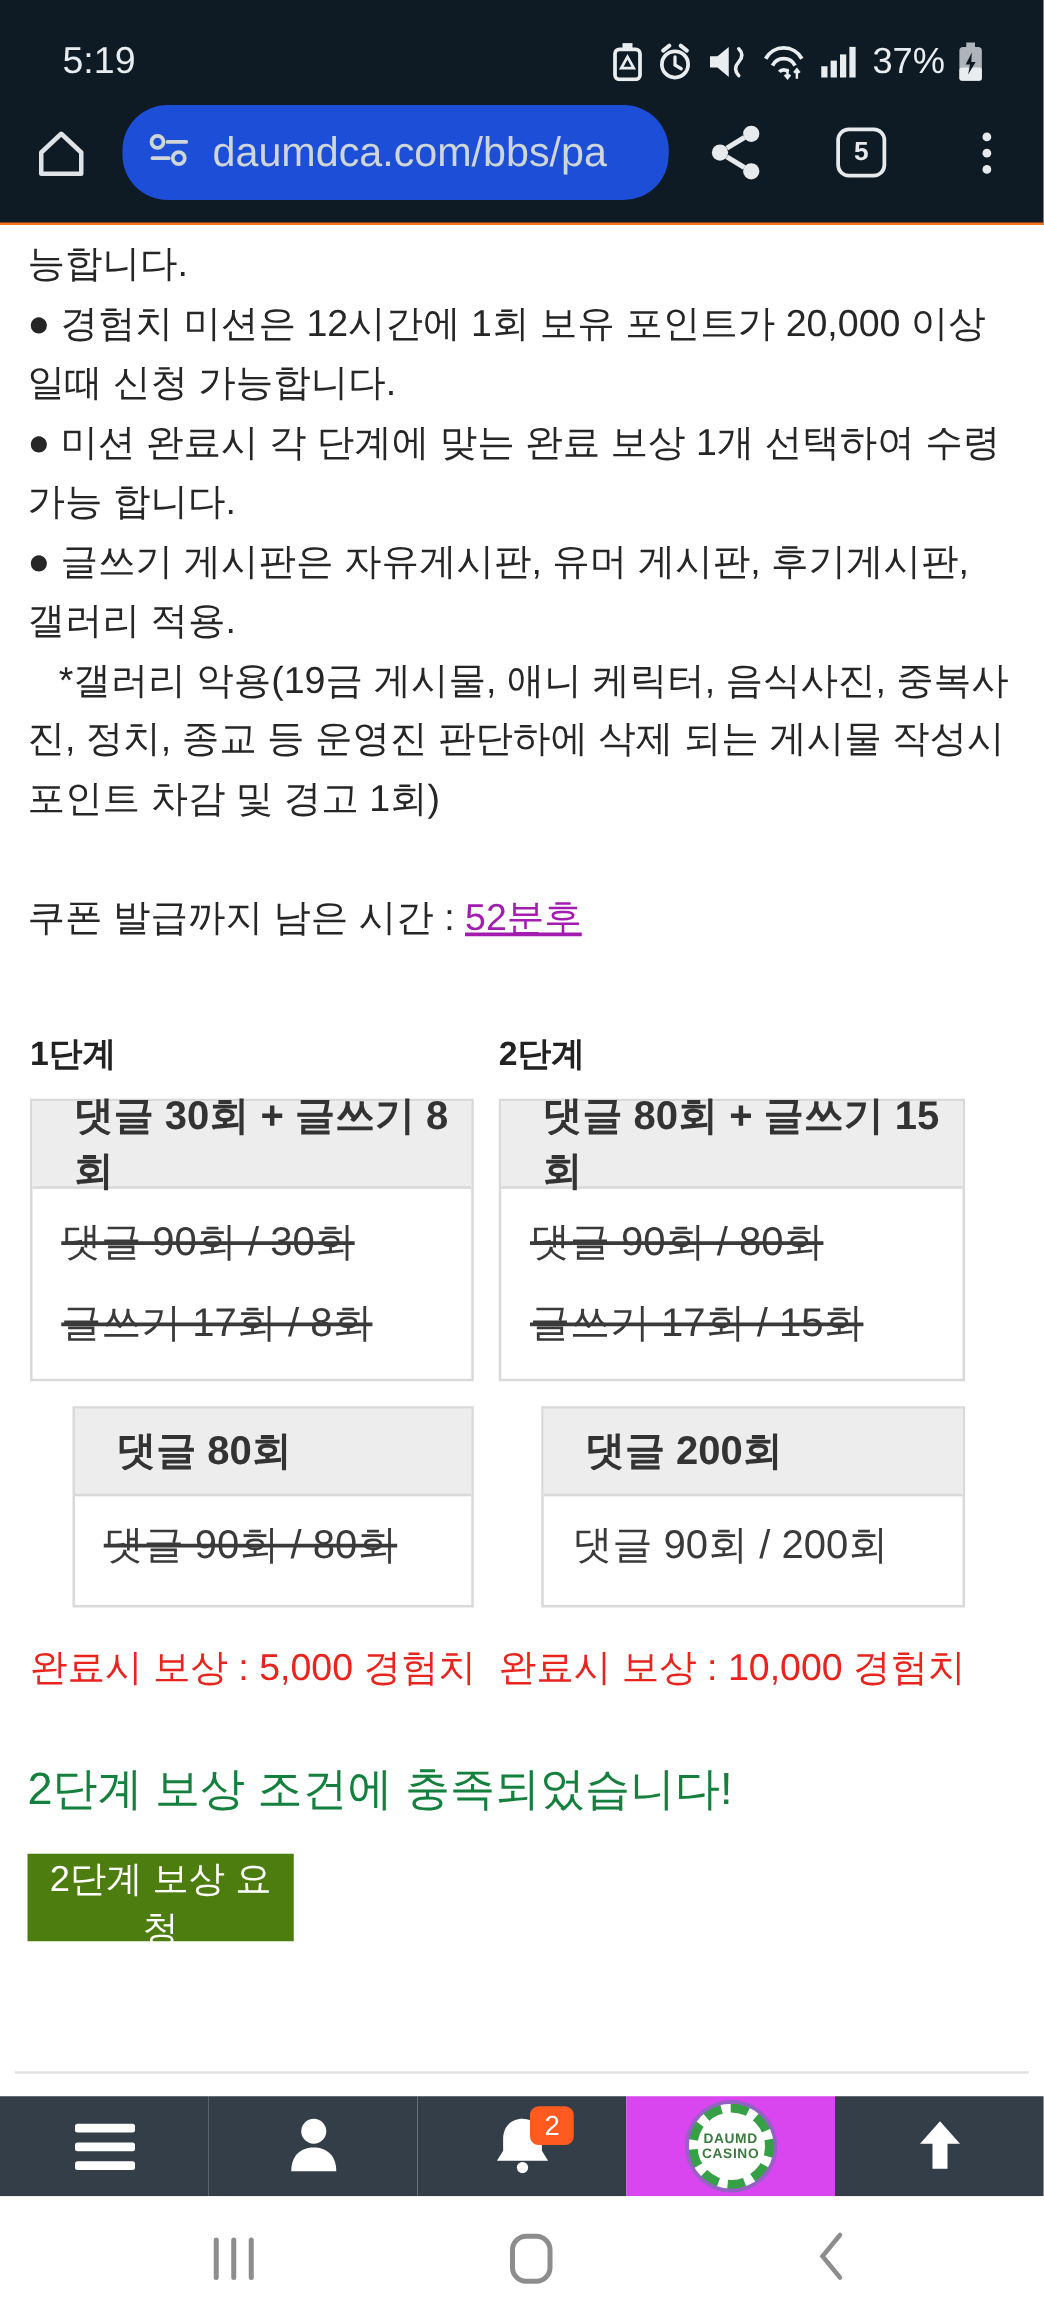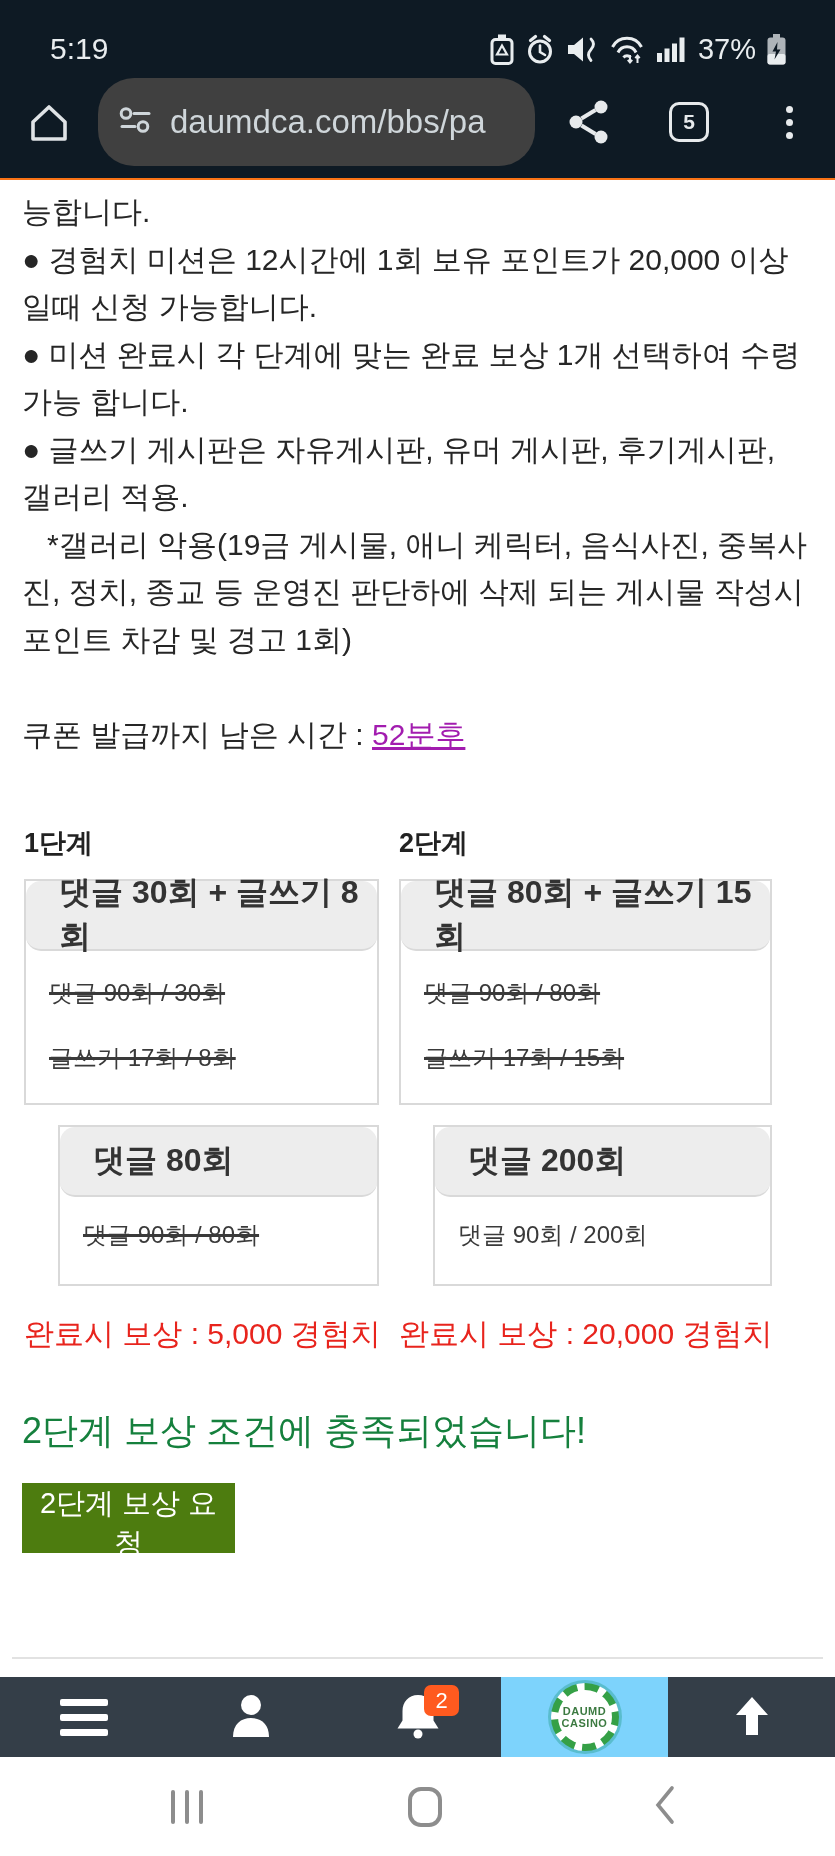--- a/index.html
+++ b/index.html
@@ -8,56 +8,56 @@
 
   
   .chrome{position:absolute;top:0;left:0;right:0;height:180px;background:#0e1a24;border-bottom:2px solid #f97316;box-sizing:border-box;}
   .statusbar{height:66px;display:flex;align-items:flex-end;justify-content:space-between;padding:0 48px 0 50px;}
   .time{color:#e9edef;font-size:30px;line-height:34px;}
   .status-icons{display:flex;align-items:center;gap:10px;}
   .status-icons svg{display:block;}
   .pct{color:#e9edef;font-size:29px;margin-left:2px;}
   .urlrow{height:112px;display:flex;align-items:center;padding-left:26px;}
   .homebtn{width:46px;height:46px;background:none;border:none;padding:0;display:flex;align-items:center;justify-content:center;}
-  .pill{margin-left:26px;width:437px;height:88px;background:#404040;border-radius:36px;display:flex;align-items:center;padding:0 20px;box-sizing:border-box;}
+  .pill{margin-left:26px;width:437px;height:76px;background:#1d4ed8;border-radius:36px;display:flex;align-items:center;padding:0 20px;box-sizing:border-box;}
   .pill .url{color:#cfd6da;font-size:33px;margin-left:16px;white-space:nowrap;overflow:hidden;}
   .chromebtn{background:none;border:none;padding:0;display:flex;align-items:center;justify-content:center;}
   .sharebtn{margin-left:32px;width:44px;height:48px;}
   .tabsbtn{margin-left:58px;width:40px;height:40px;}
   .tabbox{width:34px;height:34px;border:3px solid #e7eaec;border-radius:10px;color:#e7eaec;font-size:21px;font-weight:bold;display:flex;align-items:center;justify-content:center;}
   .menubtn{margin-left:68px;width:24px;height:44px;flex-direction:column;gap:6px;}
   .menubtn i{width:7px;height:7px;border-radius:50%;background:#e7eaec;}
 
   
   .content{position:absolute;top:182px;left:0;right:0;padding:6px 22px 0 22px;color:#262626;}
   .content p{margin:0;font-size:30px;line-height:47.5px;word-break:break-all;}
   .coupon{margin-top:54px;font-size:30px;line-height:36px;}
   .red{color:#a21caf;text-decoration:underline;}
   .stage-wrap{margin-top:72px;display:flex;column-gap:20px;margin-left:2px;}
   .stage-col1{width:355px;}
   .stage-col2{width:373px;}
   .stage-label{font-size:27px;font-weight:bold;color:#222;height:36px;margin-bottom:18px;}
   .card{border:2px solid #d9d9d9;box-sizing:border-box;background:#fff;}
-  .card-head{height:70px;background:#ededed;border-bottom:2px solid #d9d9d9;display:flex;align-items:center;padding-left:33px;font-size:32px;font-weight:bold;color:#333;box-sizing:border-box;border-radius:15px;}
+  .card-head{height:70px;background:#ededed;border-bottom:2px solid #d9d9d9;display:flex;align-items:center;padding-left:33px;font-size:32px;font-weight:bold;color:#333;box-sizing:border-box;}
   .card-body{padding:26px 0 0 23px;}
   .card.big .card-body{height:152px;box-sizing:border-box;}
   .card.small{margin-top:20px;margin-left:34px;}
   .card.small .card-body{height:87px;box-sizing:border-box;padding-top:22px;}
-  .card-line{font-size:24px;line-height:32px;color:#3a3a3a;margin-bottom:33px;}
+  .card-line{font-size:32px;line-height:32px;color:#3a3a3a;margin-bottom:33px;}
   .card-line.struck{text-decoration:line-through;text-decoration-thickness:2.5px;}
   .reward{margin-top:28px;color:#e8241d;font-size:30px;white-space:nowrap;text-align:right;}
   .message{margin-top:52px;color:#15803d;font-size:36px;}
   .request-btn{margin-top:27px;display:block;width:213px;height:70px;background:#4d7c0f;color:#fff;font-size:29px;border:none;font-family:inherit;}
 
   .page-divider{position:absolute;top:1657px;left:12px;right:12px;height:2px;background:#e2e2e2;}
 
   
   .bottomnav{position:absolute;top:1677px;left:0;width:835px;height:80px;display:flex;}
   .nav-cell{flex:1;height:80px;background:#343e48;border:none;display:flex;align-items:center;justify-content:center;position:relative;padding:0;}
-  .nav-cell.light{background:#7dd3fc;}
+  .nav-cell.light{background:#d946ef;}
   .burger{display:flex;flex-direction:column;gap:8px;}
   .burger i{width:48px;height:7px;background:#fff;border-radius:2px;}
   .badge{position:absolute;top:8px;left:54%;min-width:27px;height:31px;background:#ff5a1f;border-radius:7px;color:#fff;font-size:22px;display:flex;align-items:center;justify-content:center;padding:0 4px;}
   .logo-circle{width:68px;height:68px;border-radius:50%;border:7px dashed #35a046;box-sizing:border-box;background:#fff;display:flex;flex-direction:column;align-items:center;justify-content:center;box-shadow:0 0 0 3px rgba(23,150,120,0.35);}
   .logo-circle span{font-size:11px;font-weight:bold;color:#3c7a41;line-height:12px;letter-spacing:0.5px;}
 
   
   .androidbar{position:absolute;top:1757px;left:0;right:0;bottom:0;background:#fff;}
   .andbtn{position:absolute;top:0;height:99px;background:none;border:none;display:flex;align-items:center;justify-content:center;}
   .recents{left:152px;width:70px;gap:10px;}
@@ -197,21 +197,21 @@
             <div class="card-line struck">댓글 90회 / 80회</div>
             <div class="card-line struck">글쓰기 17회 / 15회</div>
           </div>
         </div>
         <div class="card small">
           <div class="card-head">댓글 200회</div>
           <div class="card-body">
             <div class="card-line">댓글 90회 / 200회</div>
           </div>
         </div>
-        <div class="reward">완료시 보상 : 20,000 경험치</div>
+        <div class="reward">완료시 보상 : 10,000 경험치</div>
       </div>
 
     </div>
 
     <div class="message">2단계 보상 조건에 충족되었습니다!</div>
     <button class="request-btn">2단계 보상 요청</button>
   </main>
 
   <div class="page-divider"></div>
 

